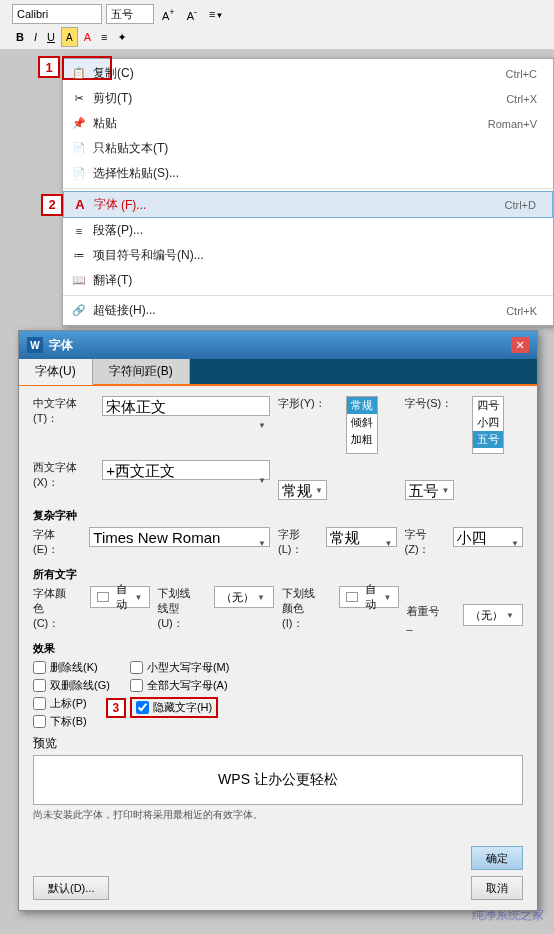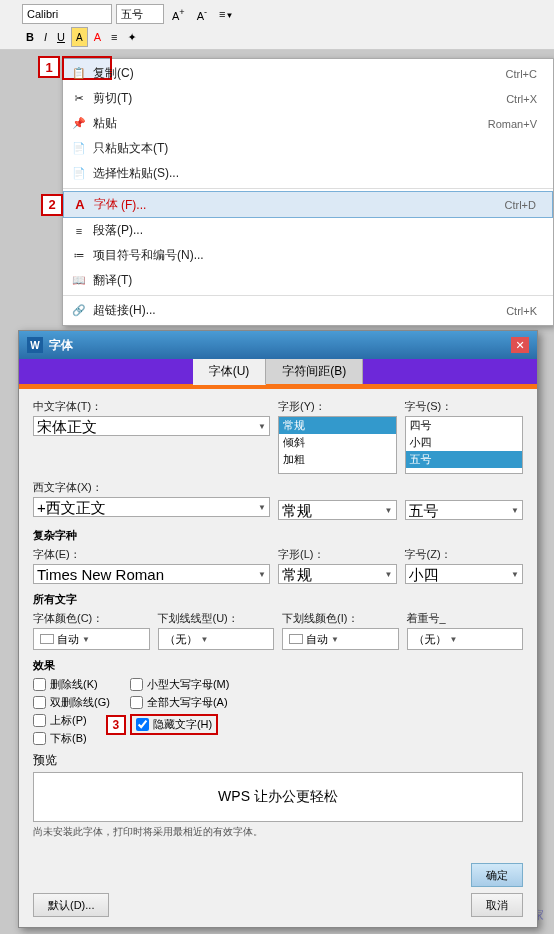--- a/index.html
+++ b/index.html
@@ -8,21 +8,21 @@
       background: #c8c8c8;
       width: 554px;
       min-height: 934px;
       position: relative;
       font-size: 12px;
     }
 
     
     .toolbar-area {
       background: #f0f0f0;
-      padding: 4px 6px 2px 22px;
+      padding: 4px 6px 2px 12px;
       border-bottom: 1px solid #ccc;
     }
     .toolbar-row1 {
       display: flex;
       align-items: center;
       gap: 4px;
       margin-bottom: 3px;
     }
     .font-name-box {
       border: 1px solid #aaa;
@@ -134,23 +134,22 @@
       width: 18px;
       height: 16px;
       font-size: 11px;
       cursor: pointer;
       display: flex;
       align-items: center;
       justify-content: center;
     }
     .dialog-tabs {
       display: flex;
-      background: #6d28d9;
-      border-bottom: 5px solid #f97316;
-      justify-content: center;
+      background: #0c4a6e;
+      border-bottom: 2px solid #f97316;
     }
     .dialog-tab {
       padding: 4px 16px;
       font-size: 12px;
       cursor: pointer;
       border-right: 1px solid #aaa;
       background: #d4d4d4;
     }
     .dialog-tab.active {
       background: #f0f0f0;
@@ -160,22 +159,23 @@
     .dialog-body {
       padding: 10px 14px;
     }
     .form-row {
       display: flex;
       gap: 8px;
       margin-bottom: 8px;
     }
     .form-group {
       display: flex;
-      flex-direction: column;
+      flex-direction: row;
       flex: 1;
+      gap: 20px;
     }
     .form-group label {
       font-size: 11px;
       margin-bottom: 2px;
       color: #222;
     }
     .form-group-fixed {
       width: 110px;
     }
     .select-wrapper {

